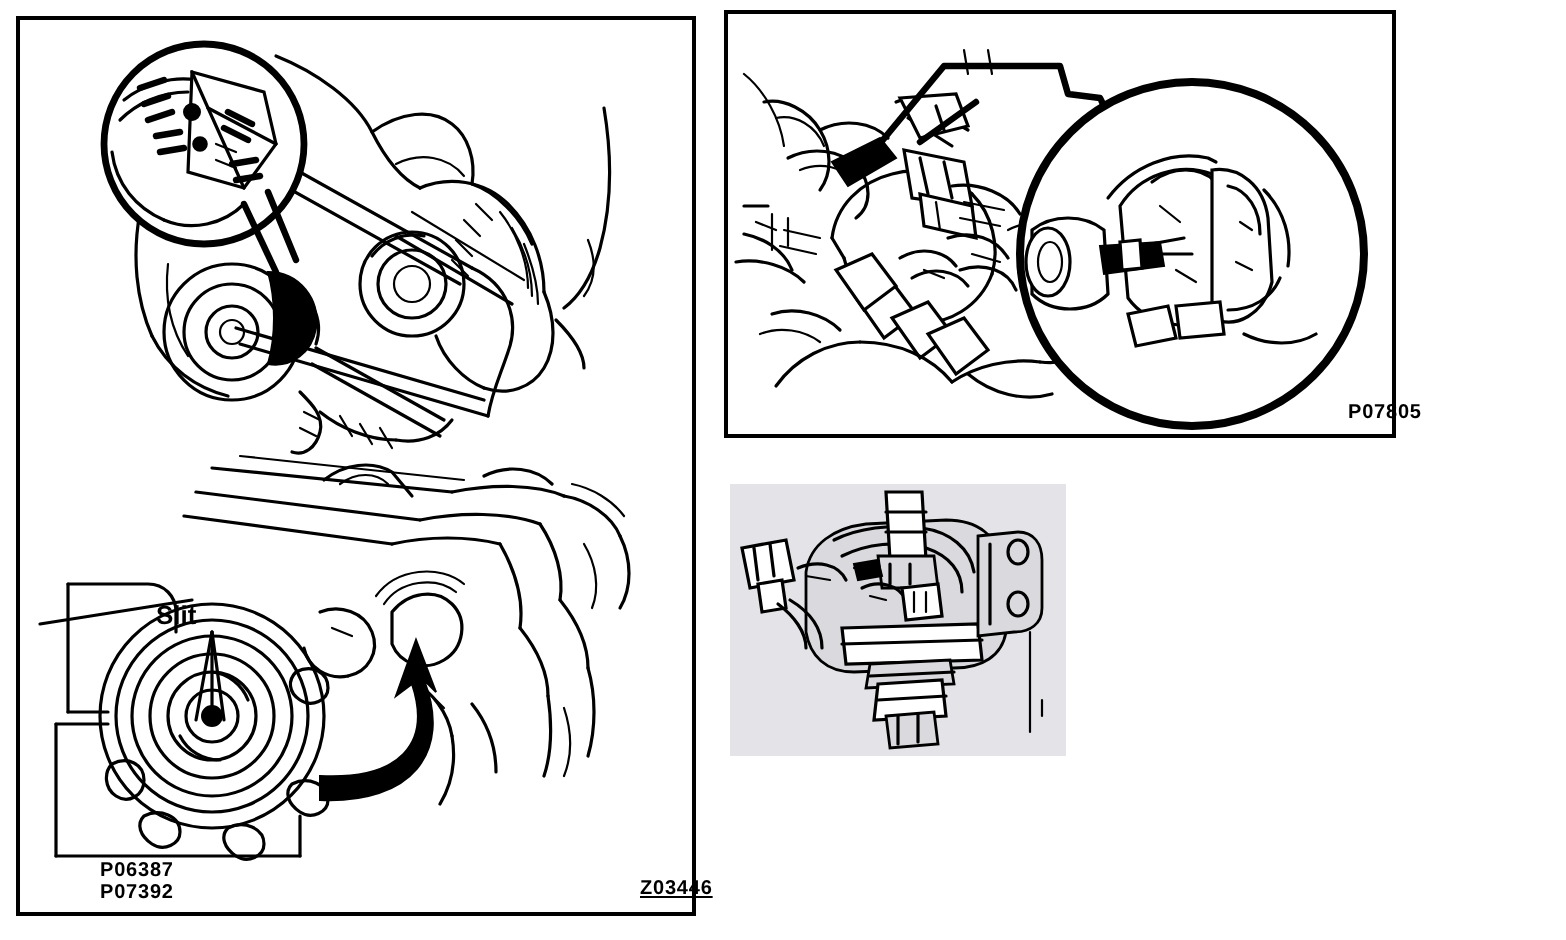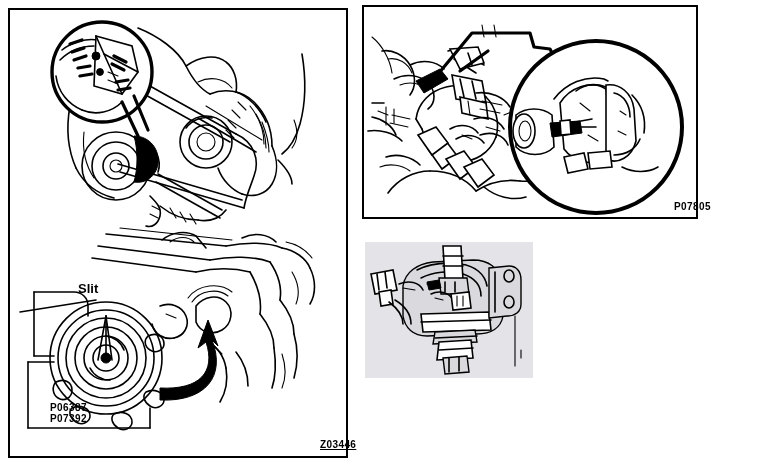--- a/index.html
+++ b/index.html
@@ -175,23 +175,23 @@
 
       <path class="ln" d="M10 302 L86 290"></path>
       <path class="ln" d="M96 306 L88 350"></path>
       <path class="ln" d="M96 306 L102 350"></path>
       <path class="ln" d="M96 306 L96 350"></path>
 
       <path class="fillblk" d="M150 390 C196 392 216 366 202 330 L208 336 L198 310 L188 338 L196 332 C206 362 190 380 150 378 Z"></path>
     </g>
   </svg>
 
-  <div class="slit-label" style="left:68px;top:271px;">Slit</div>
-
-  <div class="fig-label" style="left:8px;top:392px;">P06387
+  <div class="slit-label" style="left:68px;top:290px;">Slit</div>
+
+  <div class="fig-label" style="left:8px;top:420px;">P06387
 P07392</div>
 
   <div class="fig-label" style="left:278px;top:429px;text-decoration:underline;">Z03446</div>
 </div>
 
 <div class="panel bordered" style="left:362px;top:5px;width:336px;height:214px;">
 
   <svg width="332" height="210" viewBox="0 0 332 210">
 
     <path class="ln-thin" d="M8 30 C18 38 26 52 28 66"></path>

